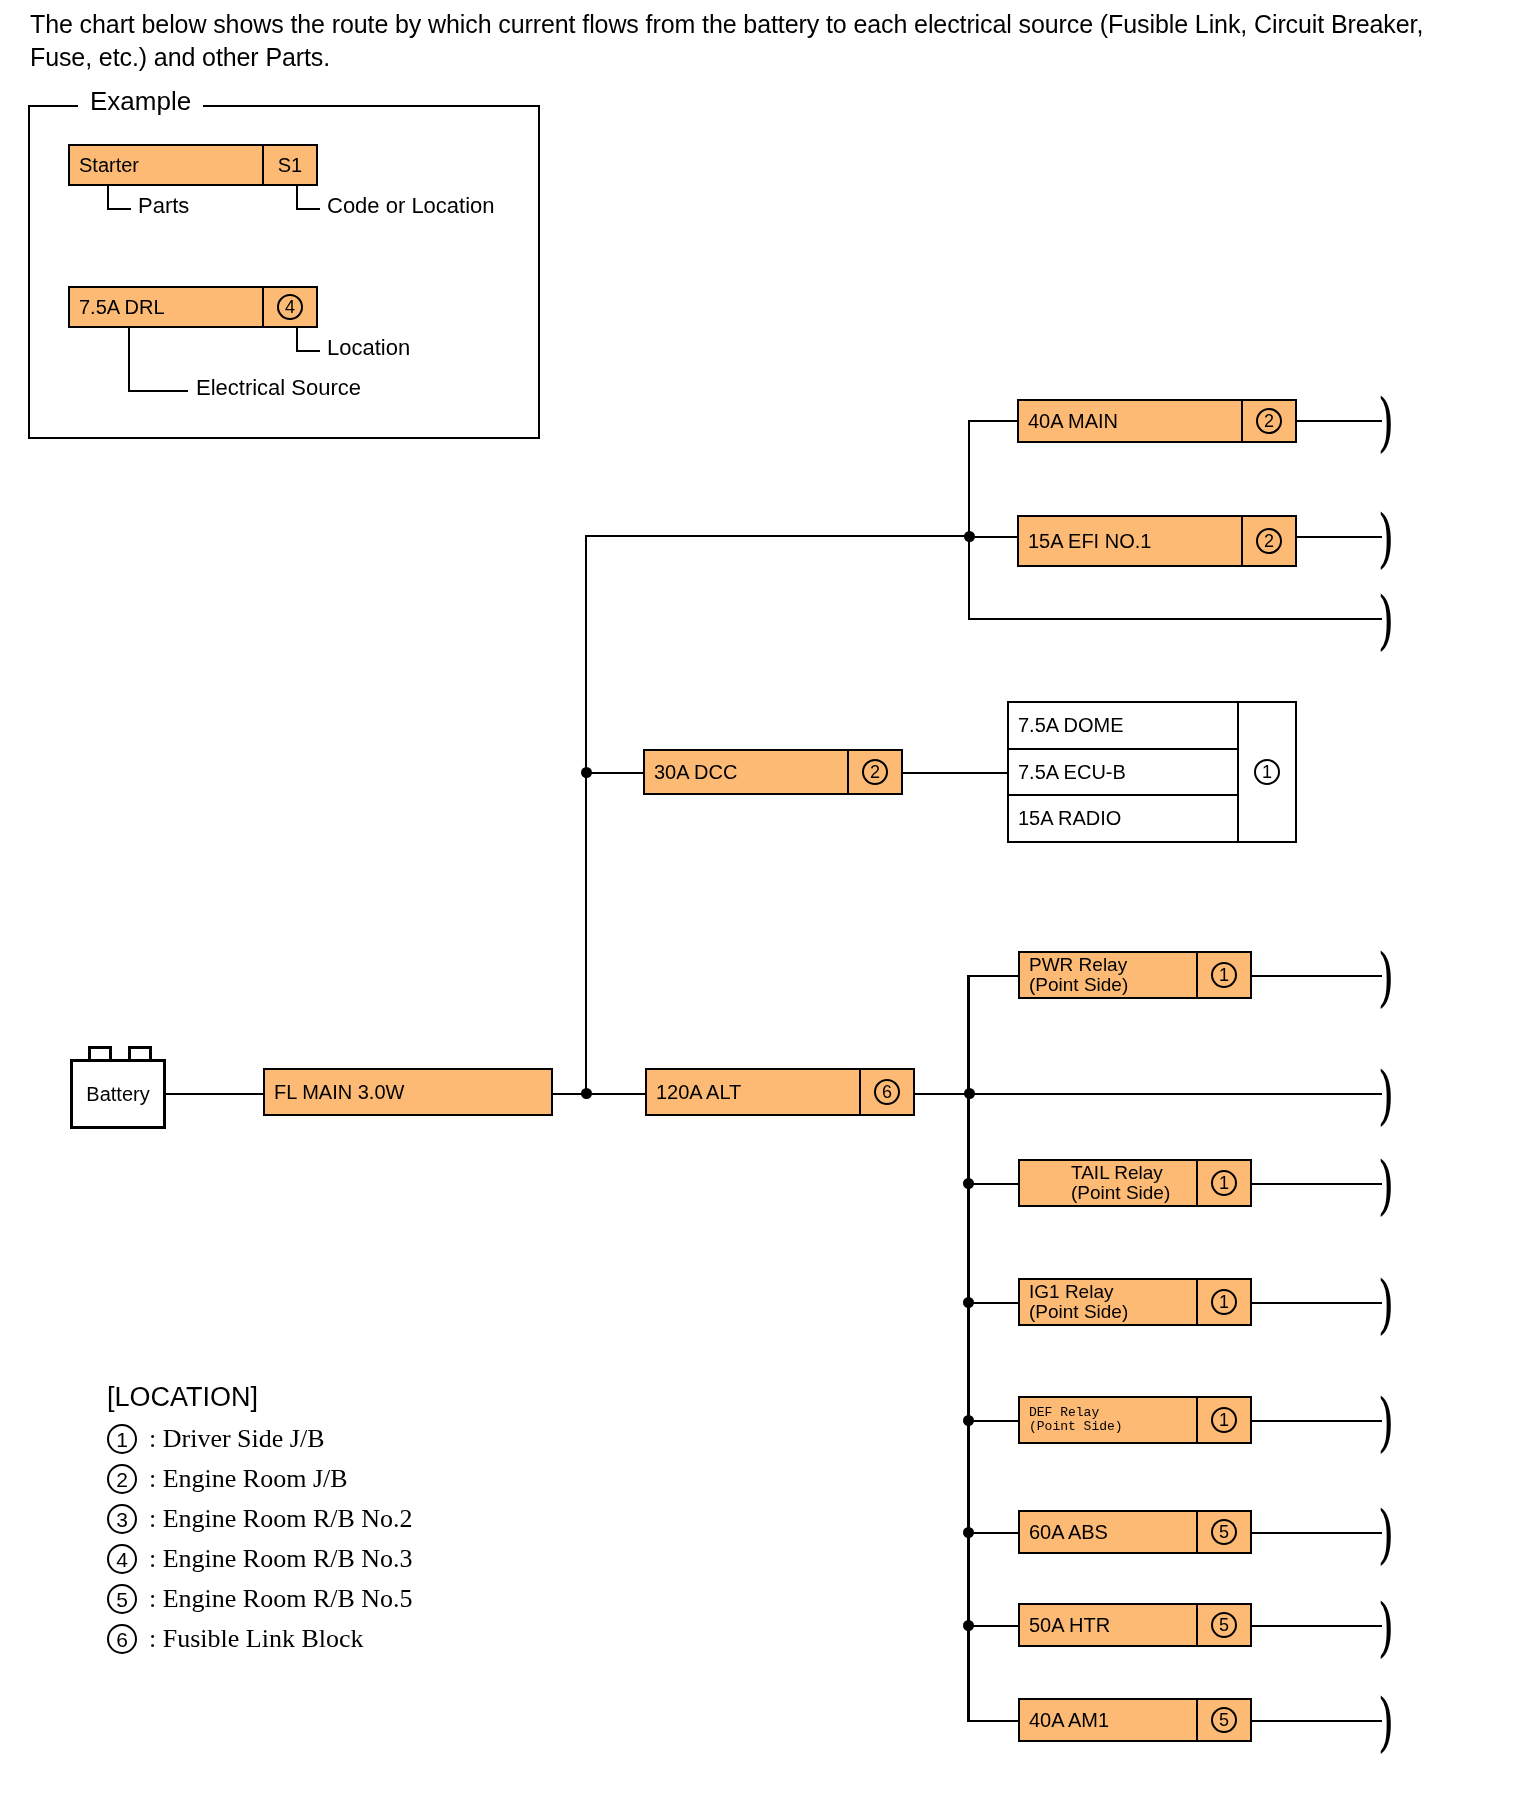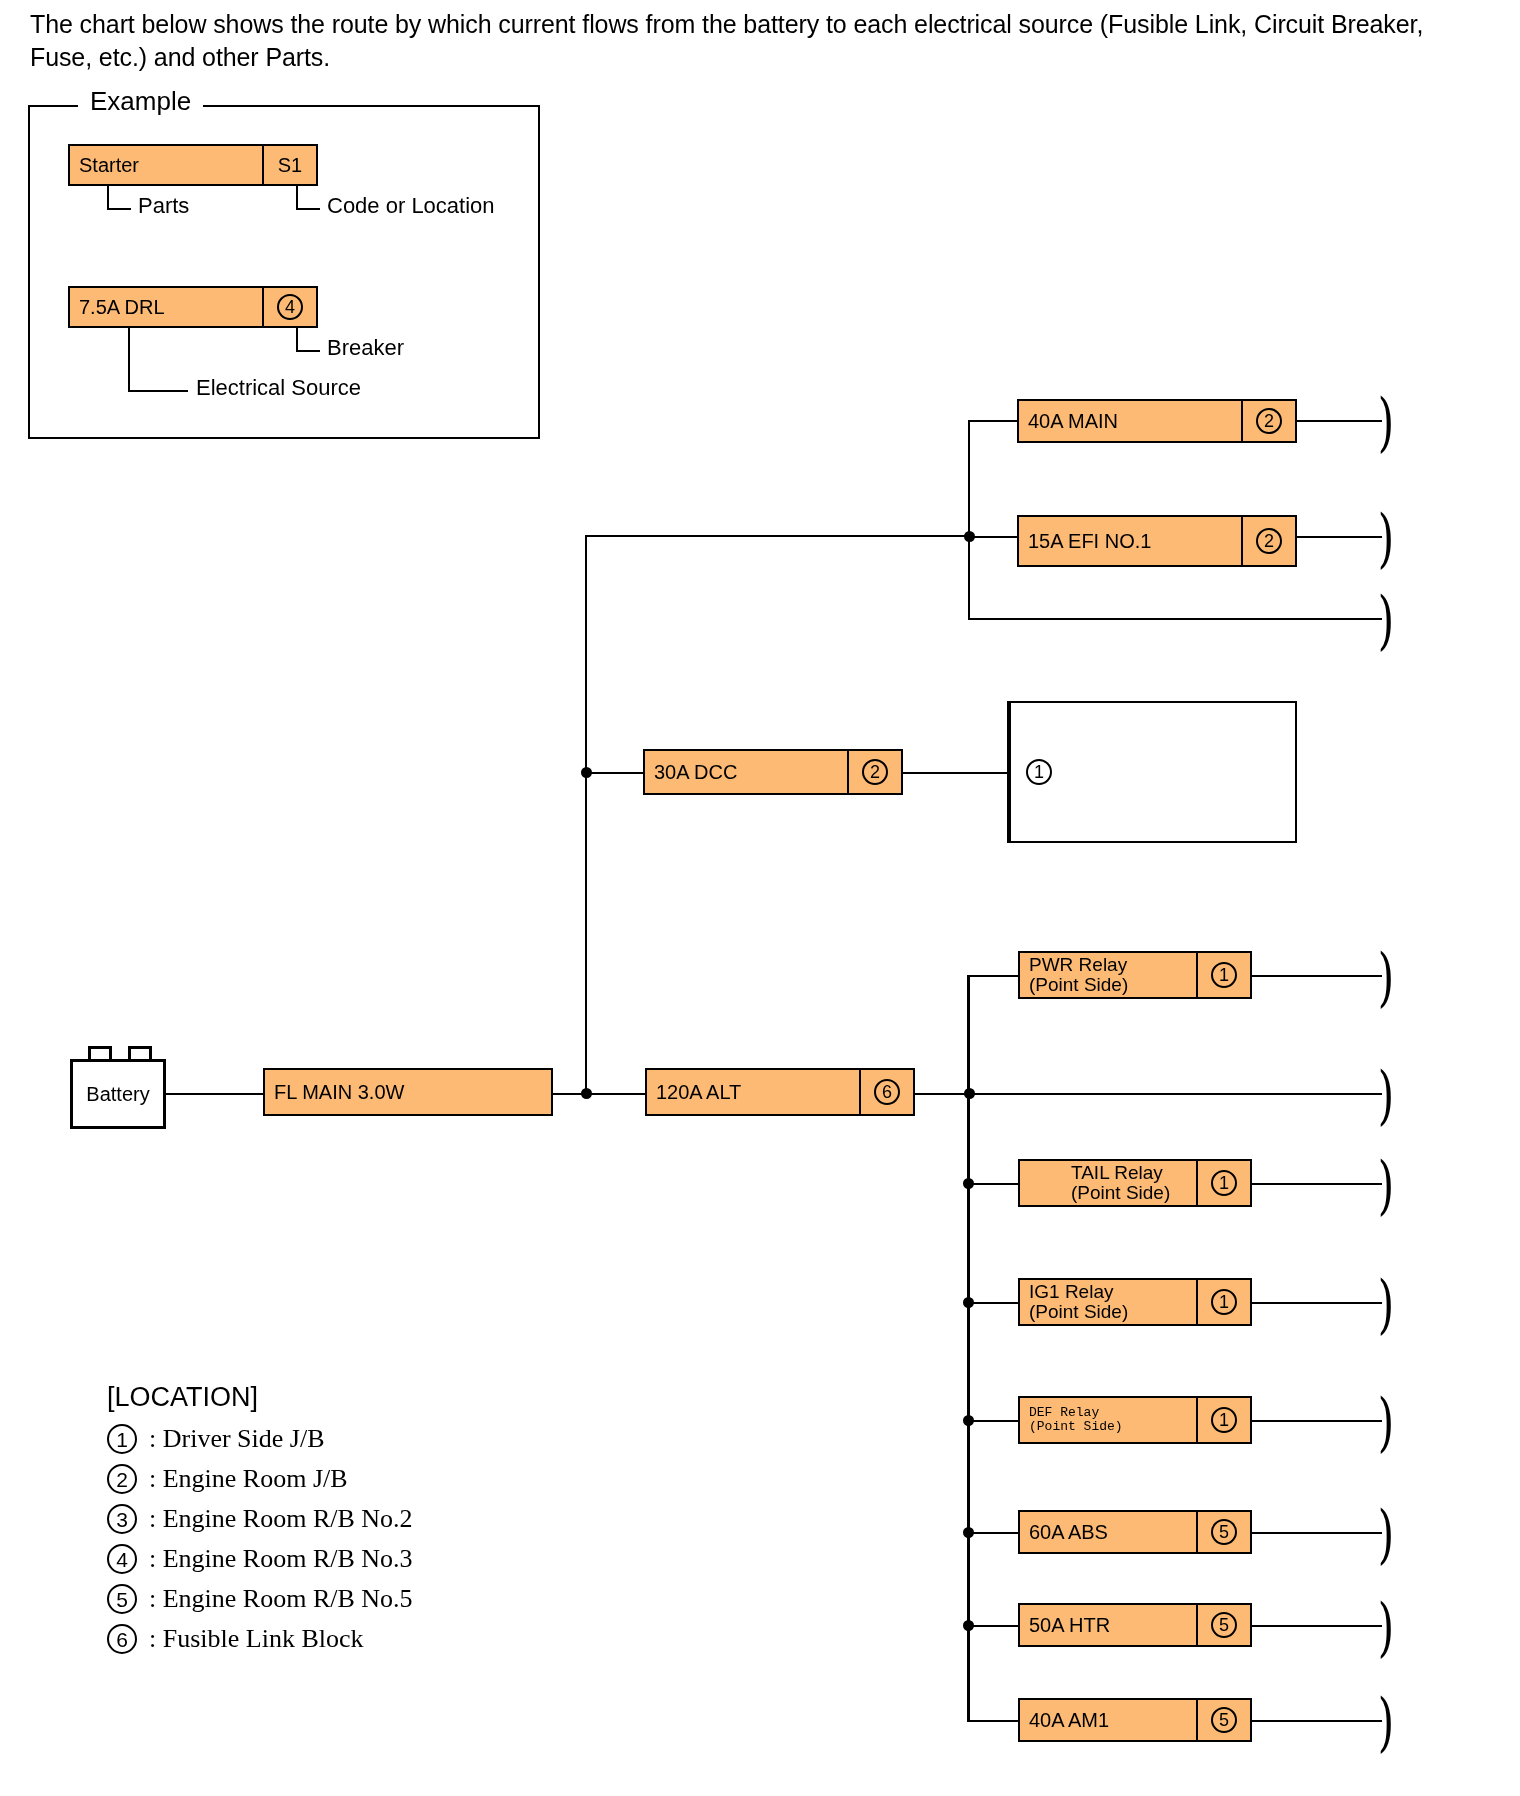--- a/index.html
+++ b/index.html
@@ -96,21 +96,21 @@
 <div class="leadtxt" style="left:327px;top:193px;">Code or Location</div>
 
 <div class="abs pbox" style="left:68px;top:286px;width:250px;height:42px;">
   <div class="nm">7.5A DRL</div>
   <div class="cd">
       <span class="circ">4</span>
     </div>
 </div>
 <div class="lead" style="left:296px;top:328px;width:2px;height:24px;"></div>
 <div class="lead" style="left:296px;top:350px;width:24px;height:2px;"></div>
-<div class="leadtxt" style="left:327px;top:335px;">Breaker</div>
+<div class="leadtxt" style="left:327px;top:335px;">Location</div>
 <div class="lead" style="left:128px;top:328px;width:2px;height:64px;"></div>
 <div class="lead" style="left:128px;top:390px;width:60px;height:2px;"></div>
 <div class="leadtxt" style="left:196px;top:375px;">Electrical Source</div>
 
 <div class="term abs" style="left:88px;top:1046px;"></div>
 <div class="term abs" style="left:128px;top:1046px;"></div>
 <div class="abs" id="battery">
   <span>Battery</span>
 </div>
 
@@ -158,20 +158,31 @@
 <div class="wh" style="left:585px;top:772px;width:60px;"></div>
 <div class="abs pbox" style="left:643px;top:749px;width:260px;height:46px;">
   <div class="nm">30A DCC</div>
   <div class="cd">
       <span class="circ">2</span>
     </div>
 </div>
 <div class="wh" style="left:903px;top:772px;width:105px;"></div>
 
 <div class="abs" style="left:1007px;top:701px;width:290px;height:142px;border:2.5px solid #000;box-sizing:border-box;display:flex;">
+  <div style="flex:1 1 auto;display:flex;flex-direction:column;">
+    <div style="flex:1;display:flex;align-items:center;padding-left:9px;font-size:20px;border-bottom:2.5px solid #000;">
+      <span>7.5A DOME</span>
+    </div>
+    <div style="flex:1;display:flex;align-items:center;padding-left:9px;font-size:20px;border-bottom:2.5px solid #000;">
+      <span>7.5A ECU-B</span>
+    </div>
+    <div style="flex:1;display:flex;align-items:center;padding-left:9px;font-size:20px;">
+      <span>15A RADIO</span>
+    </div>
+  </div>
   <div style="flex:0 0 auto;width:56px;border-left:2.5px solid #000;display:flex;align-items:center;justify-content:center;">
     <span class="circ">1</span>
   </div>
 </div>
 
 <div class="wh" style="left:627px;top:1093px;width:20px;"></div>
 <div class="abs pbox" style="left:645px;top:1068px;width:270px;height:48px;">
   <div class="nm">120A ALT</div>
   <div class="cd">
       <span class="circ">6</span>

